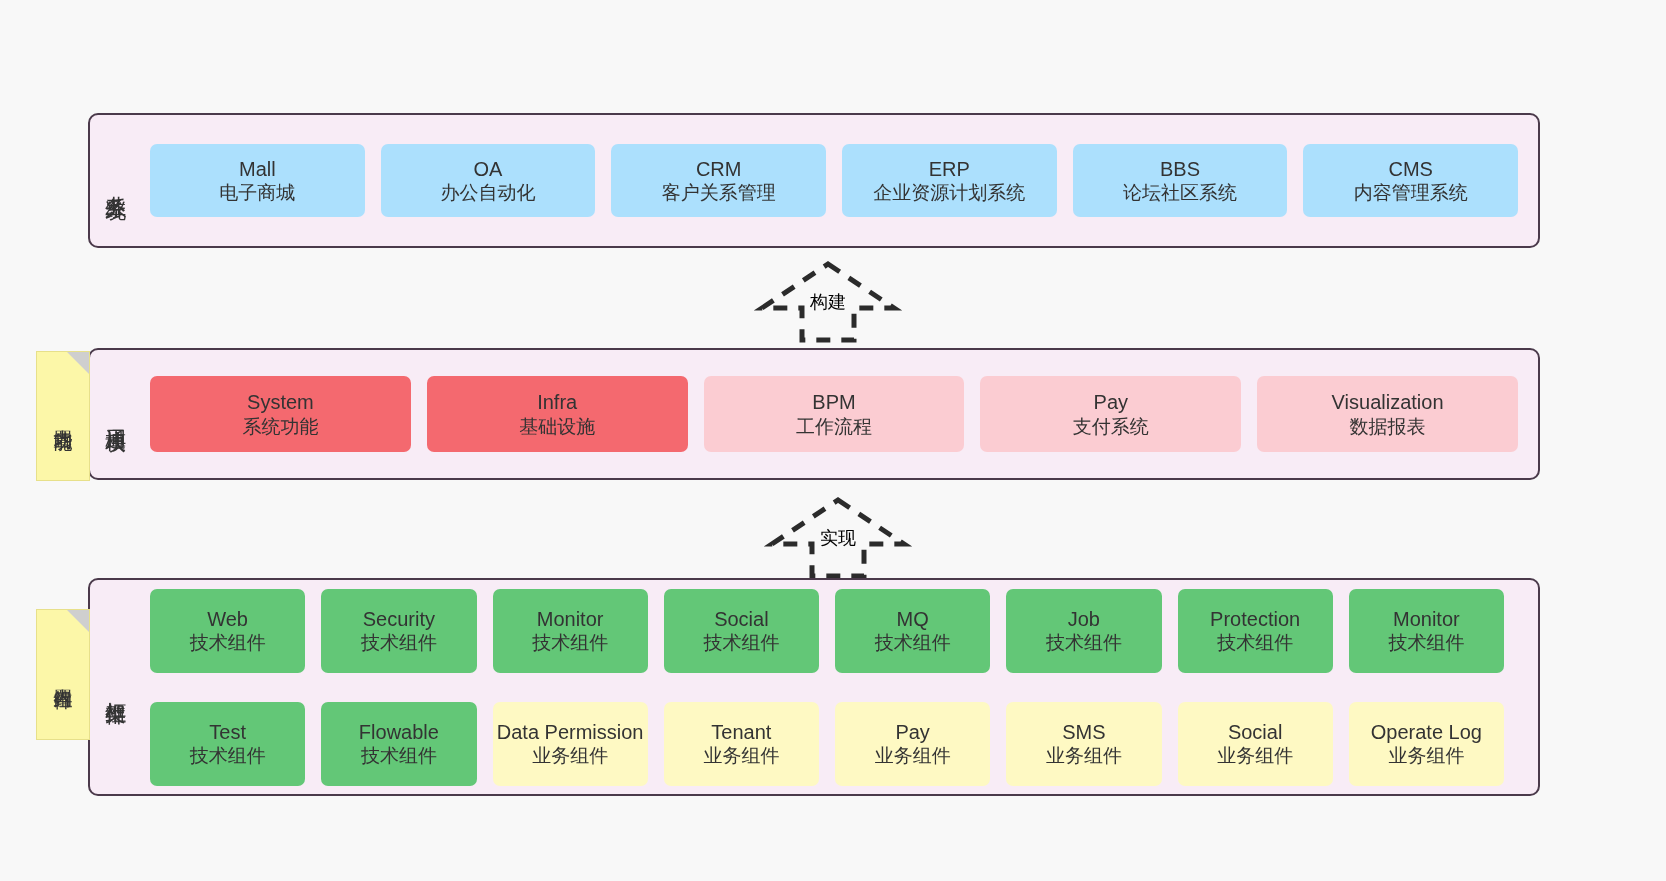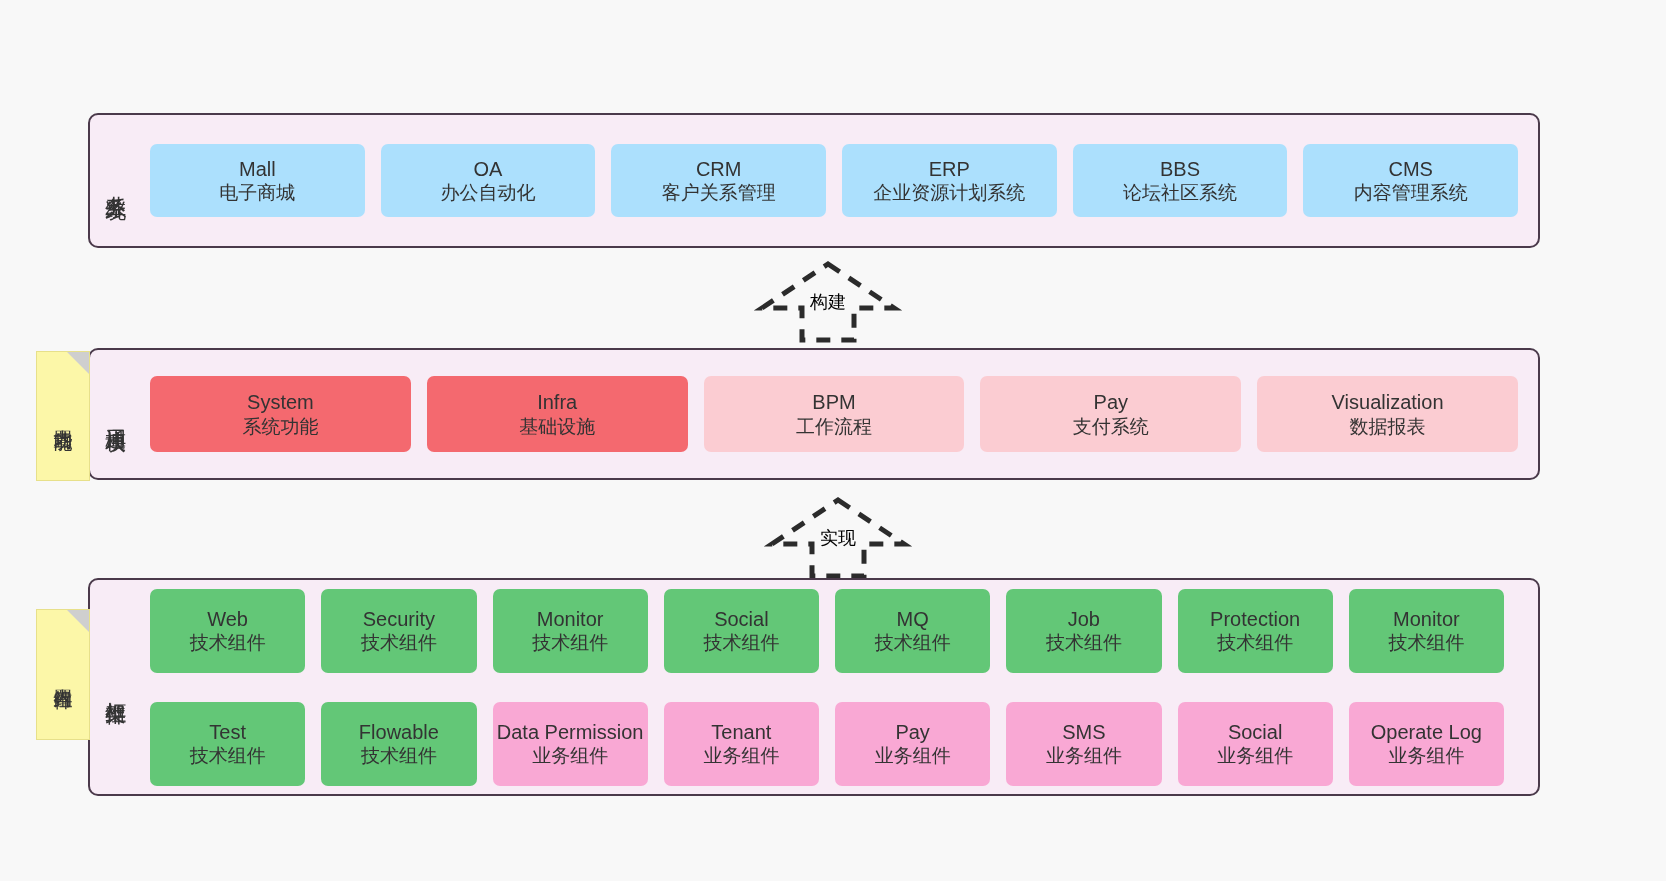--- a/index.html
+++ b/index.html
@@ -70,21 +70,21 @@
     box-sizing:border-box;
   }
   .card .en{font-size:20px;}
   .card .cn{font-size:19px;}
 
   
   .c-blue{background:#ace0fd;}
   .c-red{background:#f4696f;}
   .c-pink{background:#fbccd2;}
   .c-green{background:#63c777;}
-  .c-lgreen{background:#f9a8d4;}
+  .c-lgreen{background:#fef9c3;}
 
   
   #band-business{left:88px;top:113px;width:1452px;height:135px;}
   #band-business .card{height:73px;}
 
   #band-modules{left:88px;top:348px;width:1452px;height:132px;}
   #band-modules .card{height:76px;}
 
   #band-framework{left:88px;top:578px;width:1452px;height:218px;}
   #band-framework .card{height:84px;}

